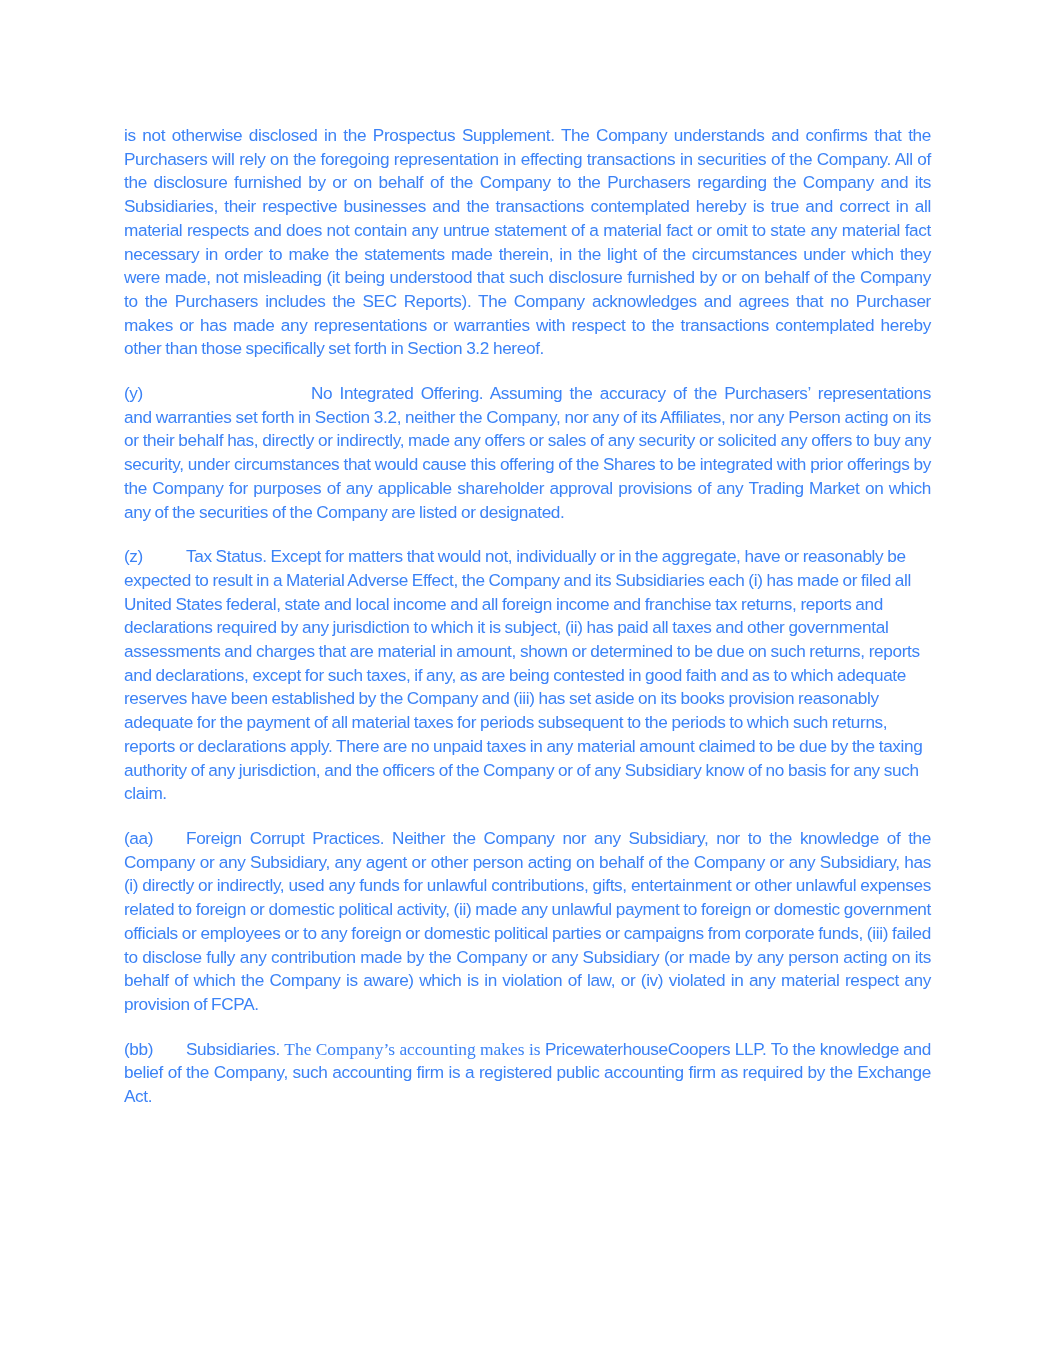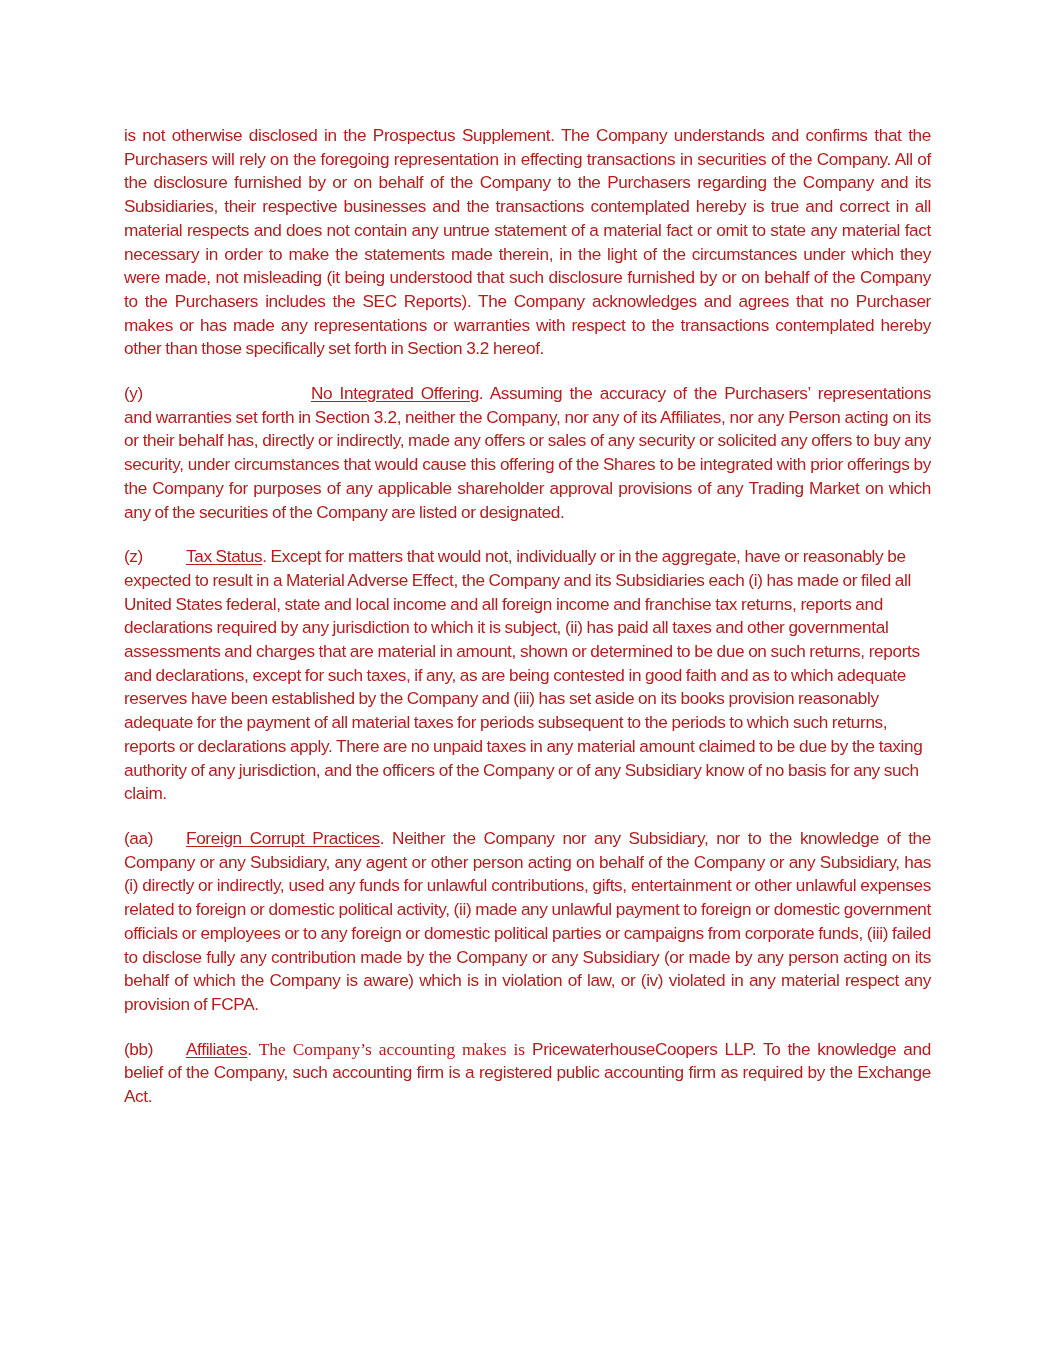--- a/index.html
+++ b/index.html
@@ -2,34 +2,34 @@
 <html><head>
   <meta charset="utf-8">
   <style>
     html, body { margin: 0; padding: 0; background: #ffffff; }
     body { width: 1055px; height: 1365px; position: relative; overflow: hidden; }
     .page {
       position: absolute;
       left: 124px;
       top: 124px;
       width: 807px;
-      color: #b91c1c;
+      color: #3b82f6;
       font-family: "Liberation Sans Narrow", "Liberation Sans", sans-serif;
       font-size: 17.2px;
       line-height: 23.7px;
     }
     .para { margin: 0 0 21px 0; }
     .justify { text-align: justify; text-align-last: left; }
     .narrow { letter-spacing: -0.35px; word-spacing: -0.5px; }
     .label { display: inline-block; }
     .label-y { width: 187px; }
     .label-z { width: 62px; }
     .label-aa { width: 62px; }
     .label-bb { width: 62px; }
-    .heading { text-decoration: underline; text-underline-offset: 2px; }
+    .heading { text-underline-offset: 2px; }
     .serif { font-family: "Liberation Serif", serif; font-size: 17.4px; letter-spacing: 0; }
   </style>
 </head>
 <body>
 
 <div class="page">
 
   <p class="para justify narrow">
     <span>is not otherwise disclosed in the Prospectus Supplement.  The Company understands and confirms that the Purchasers will rely on the foregoing representation in effecting transactions in securities of the Company.  All of the disclosure furnished by or on behalf of the Company to the Purchasers regarding the Company and its Subsidiaries, their respective businesses and the transactions contemplated hereby is true and correct in all material respects and does not contain any untrue statement of a material fact or omit to state any material fact necessary in order to make the statements made therein, in the light of the circumstances under which they were made, not misleading (it being understood that such disclosure furnished by or on behalf of the Company to the Purchasers includes the SEC Reports). The Company acknowledges and agrees that no Purchaser makes or has made any representations or warranties with respect to the transactions contemplated hereby other than those specifically set forth in Section 3.2 hereof.</span>
   </p>
@@ -40,16 +40,16 @@
 
   <p class="para narrow">
     <span class="label label-z">(z)</span><span class="heading">Tax Status</span><span>.  Except for matters that would not, individually or in the aggregate, have or reasonably be expected to result in a Material Adverse Effect, the Company and its Subsidiaries each (i) has made or filed all United States federal, state and local income and all foreign income and franchise tax returns, reports and declarations required by any jurisdiction to which it is subject, (ii) has paid all taxes and other governmental assessments and charges that are material in amount, shown or determined to be due on such returns, reports and declarations, except for such taxes, if any, as are being contested in good faith and as to which adequate reserves have been established by the Company and (iii) has set aside on its books provision reasonably adequate for the payment of all material taxes for periods subsequent to the periods to which such returns, reports or declarations apply.  There are no unpaid taxes in any material amount claimed to be due by the taxing authority of any jurisdiction, and the officers of the Company or of any Subsidiary know of no basis for any such claim.</span>
   </p>
 
   <p class="para justify narrow">
     <span class="label label-aa">(aa)</span><span class="heading">Foreign Corrupt Practices</span><span>.  Neither the Company nor any Subsidiary, nor to the knowledge of the Company or any Subsidiary, any agent or other person acting on behalf of the Company or any Subsidiary, has (i) directly or indirectly, used any funds for unlawful contributions, gifts, entertainment or other unlawful expenses related to foreign or domestic political activity, (ii) made any unlawful payment to foreign or domestic government officials or employees or to any foreign or domestic political parties or campaigns from corporate funds, (iii) failed to disclose fully any contribution made by the Company or any Subsidiary (or made by any person acting on its behalf of which the Company is aware) which is in violation of law, or (iv) violated in any material respect any provision of FCPA.</span>
   </p>
 
   <p class="para justify narrow">
-    <span class="label label-bb">(bb)</span><span class="heading">Affiliates</span><span>.  </span><span class="serif">The Company’s accounting makes is</span><span> PricewaterhouseCoopers LLP.  To the knowledge and belief of the Company, such accounting firm is a registered public accounting firm as required by the Exchange Act.</span>
+    <span class="label label-bb">(bb)</span><span class="heading">Subsidiaries</span><span>.  </span><span class="serif">The Company’s accounting makes is</span><span> PricewaterhouseCoopers LLP.  To the knowledge and belief of the Company, such accounting firm is a registered public accounting firm as required by the Exchange Act.</span>
   </p>
 
 </div>
 
 </body></html>

